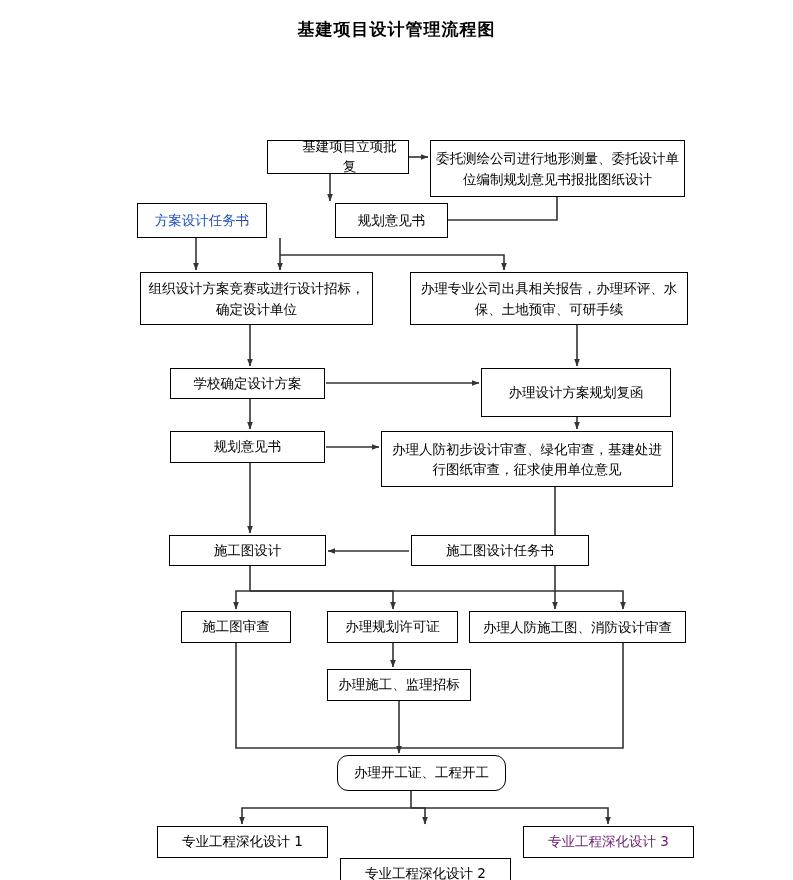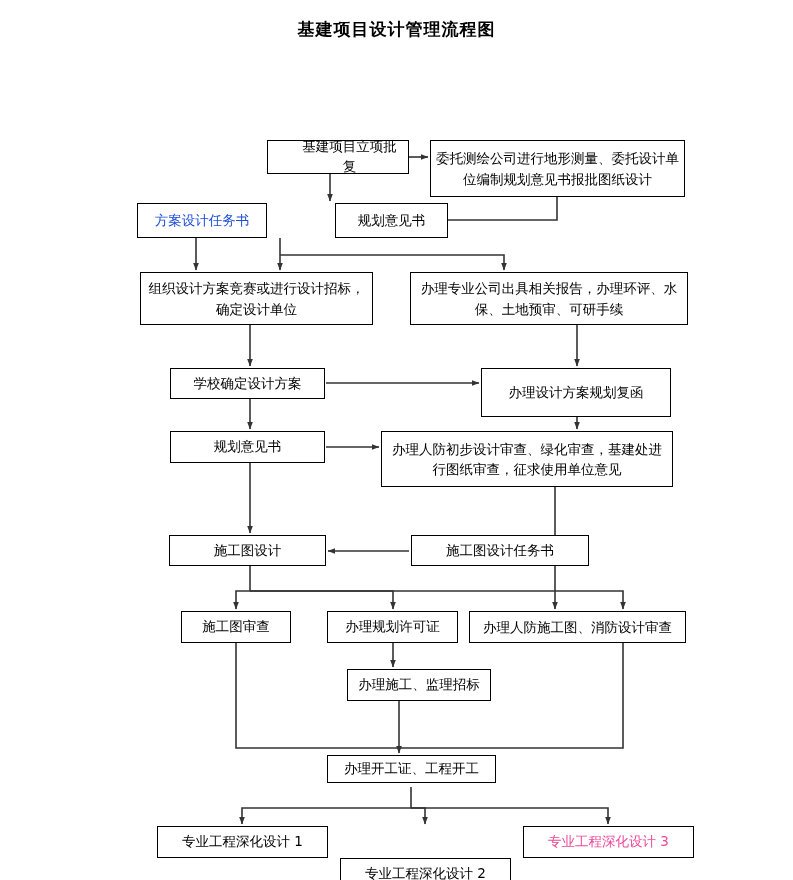--- a/index.html
+++ b/index.html
@@ -130,28 +130,28 @@
     </div>
     <div class="node" style="left: 181px; top: 611px; width: 110px; height: 32px; border-color: rgb(0, 0, 0); color: rgb(0, 0, 0);">
       <span>施工图审查</span>
     </div>
     <div class="node" style="left: 327px; top: 611px; width: 131px; height: 32px; border-color: rgb(0, 0, 0); color: rgb(0, 0, 0);">
       <span>办理规划许可证</span>
     </div>
     <div class="node multiline" style="left: 469px; top: 611px; width: 217px; height: 32px; border-color: rgb(0, 0, 0); color: rgb(0, 0, 0);">
       <span>办理人防施工图、消防设计审查</span>
     </div>
-    <div class="node" style="left: 327px; top: 669px; width: 144px; height: 32px; border-color: rgb(0, 0, 0); color: rgb(0, 0, 0); margin-left: 20px;">
+    <div class="node" style="left: 327px; top: 669px; width: 144px; height: 32px; border-color: rgb(0, 0, 0); color: rgb(0, 0, 0);">
       <span>办理施工、监理招标</span>
     </div>
-    <div class="node" style="left: 327px; top: 755px; width: 169px; height: 28px; border-color: rgb(0, 0, 0); color: rgb(0, 0, 0);">
+    <div class="node" style="left: 337px; top: 755px; width: 169px; height: 36px; border-color: rgb(0, 0, 0); color: rgb(0, 0, 0); border-radius: 11px;">
       <span>办理开工证、工程开工</span>
     </div>
     <div class="node" style="left: 157px; top: 826px; width: 171px; height: 32px; border-color: rgb(0, 0, 0); color: rgb(0, 0, 0);">
       <span>专业工程深化设计 1</span>
     </div>
     <div class="node" style="left: 340px; top: 826px; width: 171px; height: 32px; border-color: rgb(0, 0, 0); color: rgb(0, 0, 0); margin-top: 32px;">
       <span>专业工程深化设计 2</span>
     </div>
-    <div class="node" style="left: 523px; top: 826px; width: 171px; height: 32px; border-color: rgb(0, 0, 0); color: #ec4899;">
+    <div class="node" style="left: 523px; top: 826px; width: 171px; height: 32px; border-color: rgb(0, 0, 0); color: #701a75;">
       <span>专业工程深化设计 3</span>
     </div>
   </div>
 
 </body></html>

